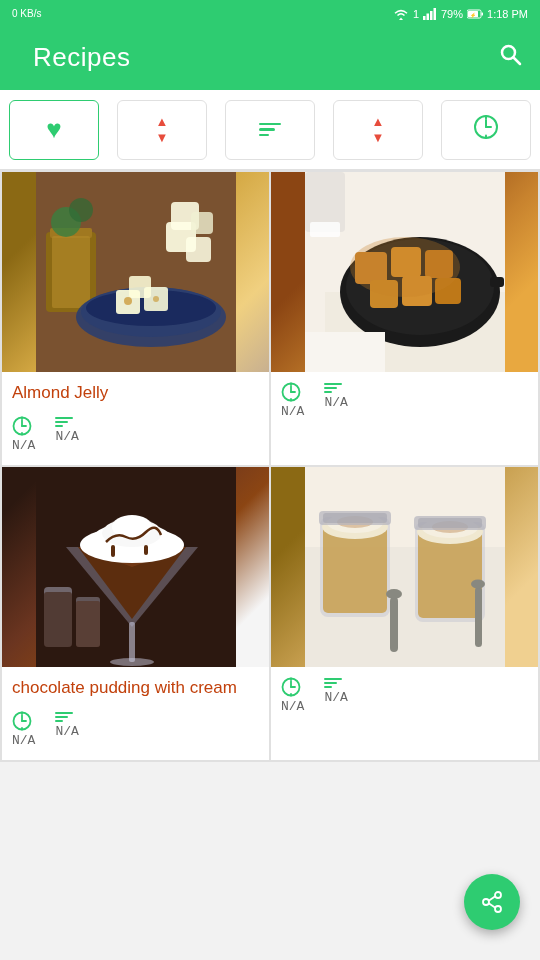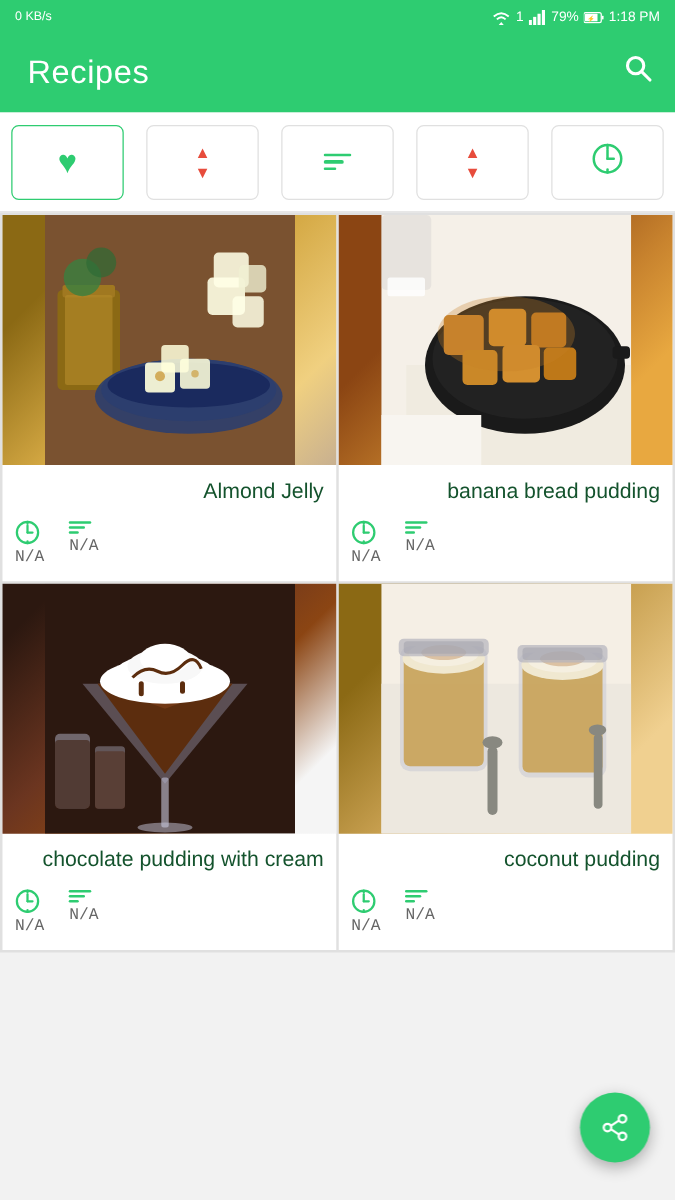--- a/index.html
+++ b/index.html
@@ -26,21 +26,21 @@
     }
     .status-left { font-size: 10px; line-height: 1.2; }
     .status-right { display: flex; align-items: center; gap: 4px; font-size: 11px; }
 
     
     .header {
       background: #2ecc71;
       display: flex;
       justify-content: space-between;
       align-items: center;
-      padding: 10px 18px 14px 22px;
+      padding: 10px 18px 14px 33px;
       height: 62px;
     }
     .header-title {
       color: white;
       font-size: 26px;
       font-weight: 400;
       letter-spacing: 0.5px;
     }
     .header-search-icon {
       color: white;
@@ -126,26 +126,25 @@
       justify-content: center;
       font-size: 60px;
       overflow: hidden;
       position: relative;
     }
     .recipe-info {
       padding: 10px 10px 12px 10px;
     }
     .recipe-name {
       font-size: 17px;
-      color: #14532d;
+      color: #c2410c;
       font-weight: 400;
       margin-bottom: 12px;
       line-height: 1.3;
       font-family: 'Trebuchet MS', sans-serif;
-      text-align: right;
     }
     .recipe-meta {
       display: flex;
       gap: 20px;
       font-family: Liberation Mono, monospace;
     }
     .meta-item {
       display: flex;
       flex-direction: column;
       align-items: flex-start;
@@ -376,21 +375,20 @@
           <rect x="185" y="105" width="14" height="10" rx="3" fill="#1a1a1a"></rect>
 
           <rect x="0" y="160" width="80" height="40" fill="#f8f5f0"></rect>
 
           <rect x="0" y="0" width="40" height="60" rx="4" fill="rgba(200,200,200,0.3)"></rect>
           <rect x="5" y="50" width="30" height="15" rx="2" fill="rgba(255,255,255,0.8)"></rect>
         </svg>
       </div>
     </div>
     <div class="recipe-info">
-      <div class="recipe-name">banana bread pudding</div>
       <div class="recipe-meta">
         <div class="meta-item">
           <svg width="20" height="20" viewBox="0 0 20 20">
             <circle cx="10" cy="10" r="8.5" stroke="#2ecc71" stroke-width="1.8" fill="none"></circle>
             <line x1="10" y1="4.5" x2="10" y2="10" stroke="#2ecc71" stroke-width="1.8" stroke-linecap="round"></line>
             <line x1="10" y1="10" x2="14" y2="10" stroke="#2ecc71" stroke-width="1.8" stroke-linecap="round"></line>
             <line x1="10" y1="1.5" x2="10" y2="3" stroke="#2ecc71" stroke-width="1.8" stroke-linecap="round"></line>
             <line x1="10" y1="17" x2="10" y2="18.5" stroke="#2ecc71" stroke-width="1.8" stroke-linecap="round"></line>
           </svg>
           <span class="meta-value">N/A</span>
@@ -497,21 +495,20 @@
 
           <rect x="85" y="130" width="8" height="55" rx="4" fill="#888880"></rect>
           <ellipse cx="89" cy="127" rx="8" ry="5" fill="#888880"></ellipse>
 
           <rect x="170" y="120" width="7" height="60" rx="3.5" fill="#888880"></rect>
           <ellipse cx="173" cy="117" rx="7" ry="4.5" fill="#888880"></ellipse>
         </svg>
       </div>
     </div>
     <div class="recipe-info">
-      <div class="recipe-name">coconut pudding</div>
       <div class="recipe-meta">
         <div class="meta-item">
           <svg width="20" height="20" viewBox="0 0 20 20">
             <circle cx="10" cy="10" r="8.5" stroke="#2ecc71" stroke-width="1.8" fill="none"></circle>
             <line x1="10" y1="4.5" x2="10" y2="10" stroke="#2ecc71" stroke-width="1.8" stroke-linecap="round"></line>
             <line x1="10" y1="10" x2="14" y2="10" stroke="#2ecc71" stroke-width="1.8" stroke-linecap="round"></line>
             <line x1="10" y1="1.5" x2="10" y2="3" stroke="#2ecc71" stroke-width="1.8" stroke-linecap="round"></line>
             <line x1="10" y1="17" x2="10" y2="18.5" stroke="#2ecc71" stroke-width="1.8" stroke-linecap="round"></line>
           </svg>
           <span class="meta-value">N/A</span>

